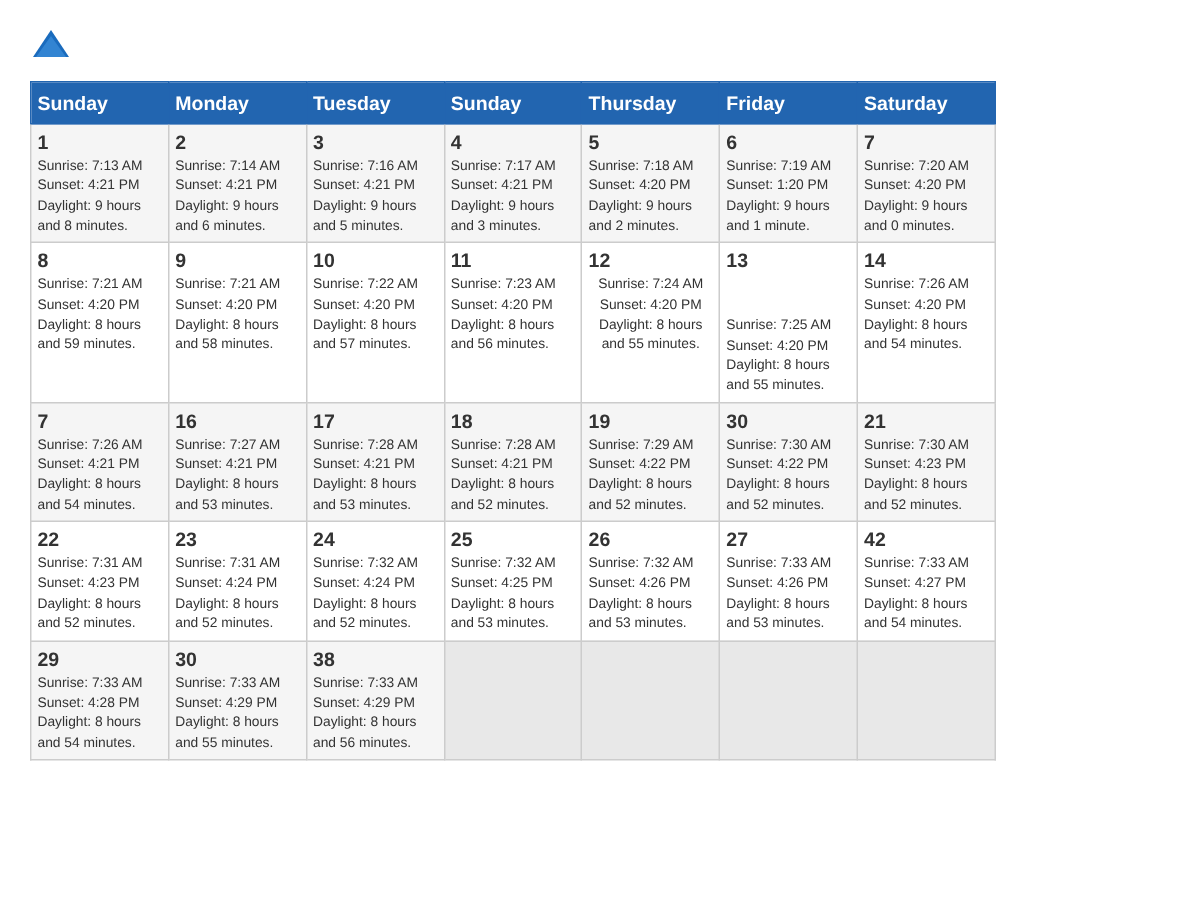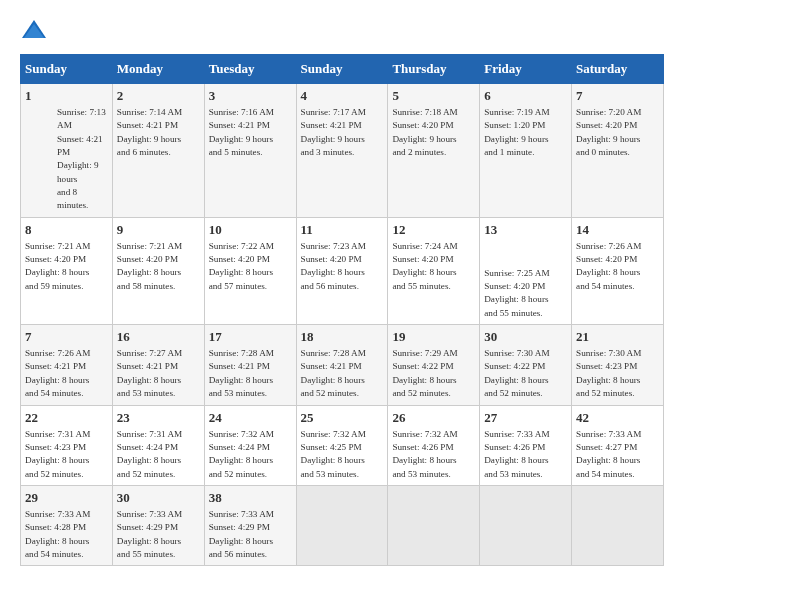--- a/index.html
+++ b/index.html
@@ -6,21 +6,20 @@
     body {
       font-family: Arial, sans-serif;
       background: #fff;
       width: 792px;
       height: 612px;
       overflow: hidden;
     }
     .page {
       width: 684px;
       padding: 16px 20px 10px 20px;
-      font-family: Liberation Serif, serif;
     }
     .header {
       display: flex;
       align-items: flex-start;
       justify-content: space-between;
       margin-bottom: 10px;
     }
     .logo {
       display: flex;
       align-items: center;
@@ -122,21 +121,21 @@
           <th>Sunday</th>
           <th>Thursday</th>
           <th>Friday</th>
           <th>Saturday</th>
         </tr>
     </thead>
     <tbody id="calendar-body">
     <tr>
           <td>
             <span class="day-num">1</span>
-            <div class="day-info" style="white-space: pre-line; margin-left: 32px;">Sunrise: 7:13 AM
+            <div class="day-info" style="white-space: pre-line;">Sunrise: 7:13 AM
 Sunset: 4:21 PM
 Daylight: 9 hours
 and 8 minutes.</div>
           </td>
           <td>
             <span class="day-num">2</span>
             <div class="day-info" style="white-space: pre-line;">Sunrise: 7:14 AM
 Sunset: 4:21 PM
 Daylight: 9 hours
 and 6 minutes.</div>
@@ -201,21 +200,21 @@
           </td>
           <td>
             <span class="day-num">11</span>
             <div class="day-info" style="white-space: pre-line;">Sunrise: 7:23 AM
 Sunset: 4:20 PM
 Daylight: 8 hours
 and 56 minutes.</div>
           </td>
           <td>
             <span class="day-num">12</span>
-            <div class="day-info" style="white-space: pre-line;">Sunrise: 7:24 AM
+            <div class="day-info" style="white-space: pre-line; text-align: center;">Sunrise: 7:24 AM
 Sunset: 4:20 PM
 Daylight: 8 hours
 and 55 minutes.</div>
           </td>
           <td>
             <span class="day-num">13</span>
             <div class="day-info" style="white-space: pre-line; margin-top: 29px;">Sunrise: 7:25 AM
 Sunset: 4:20 PM
 Daylight: 8 hours
 and 55 minutes.</div>

